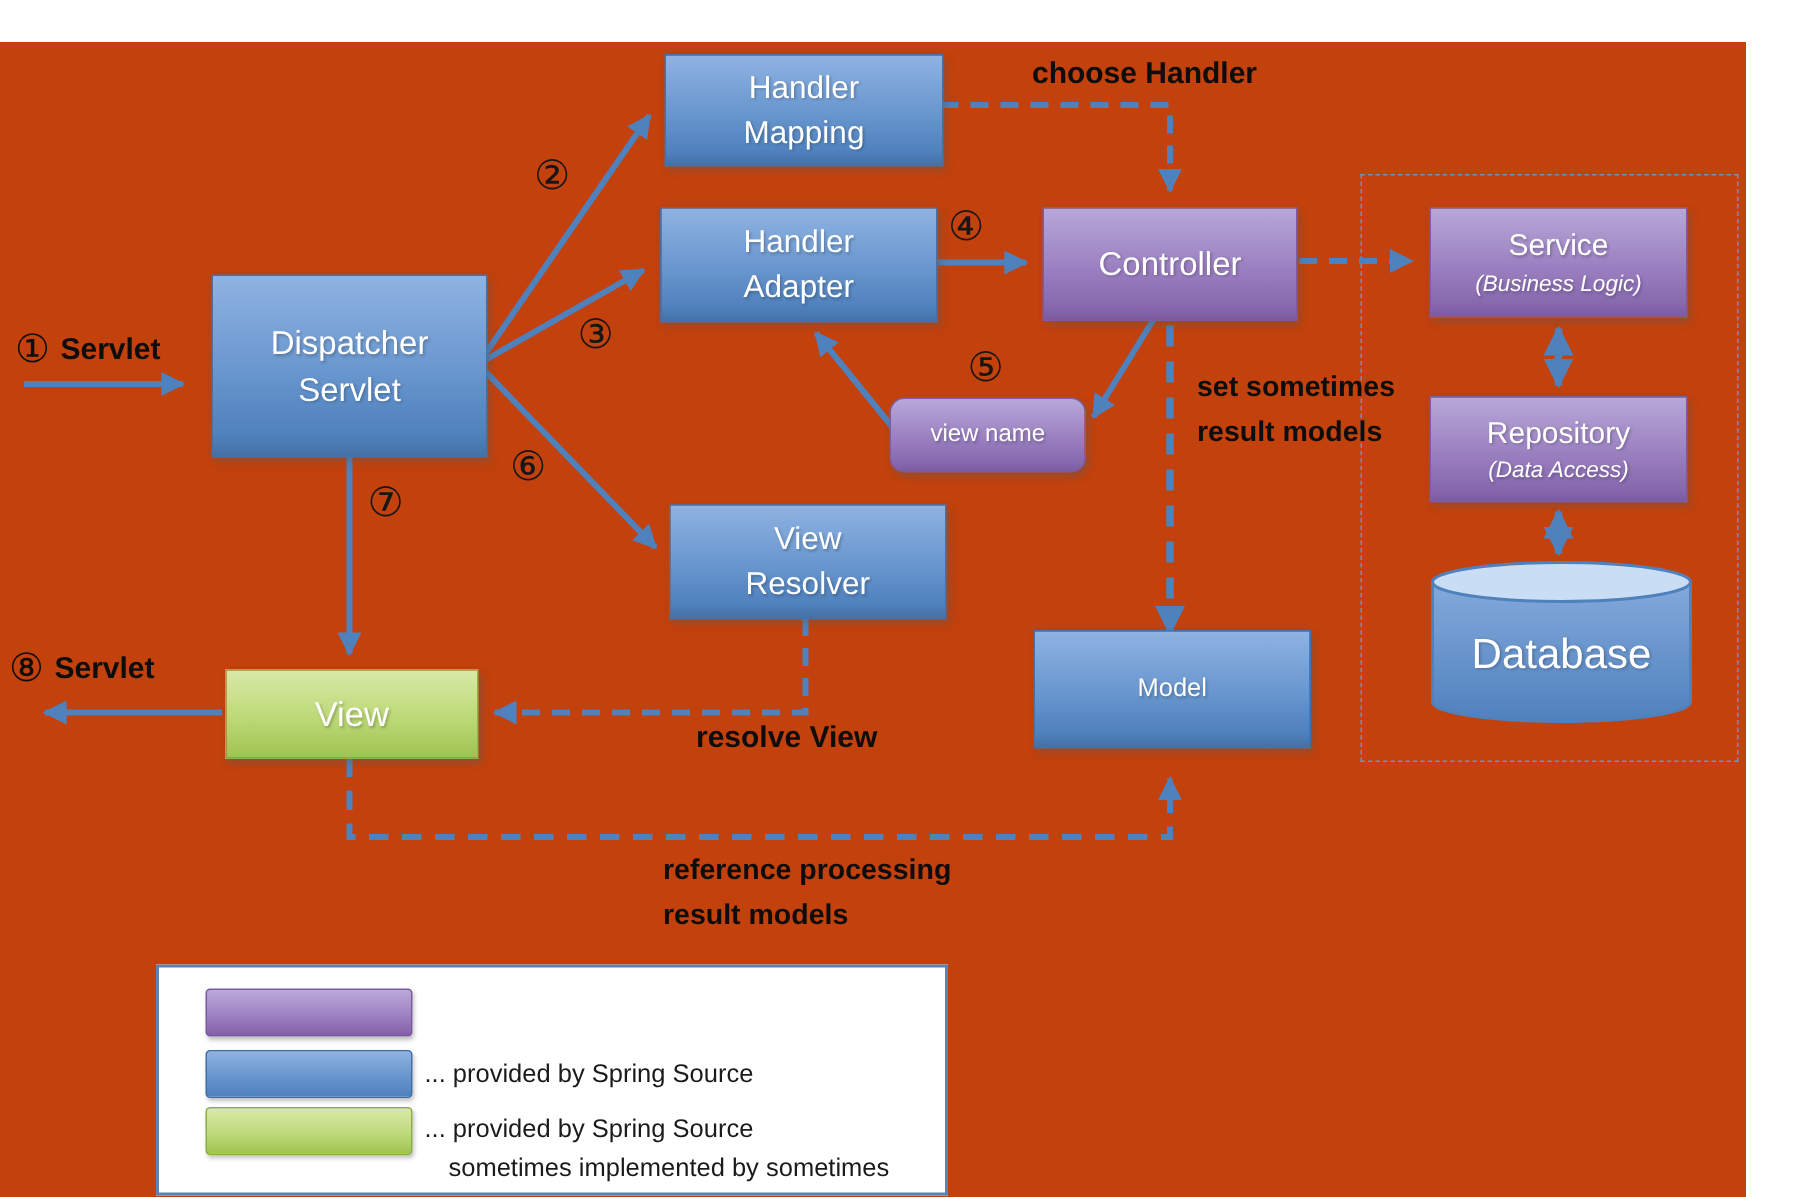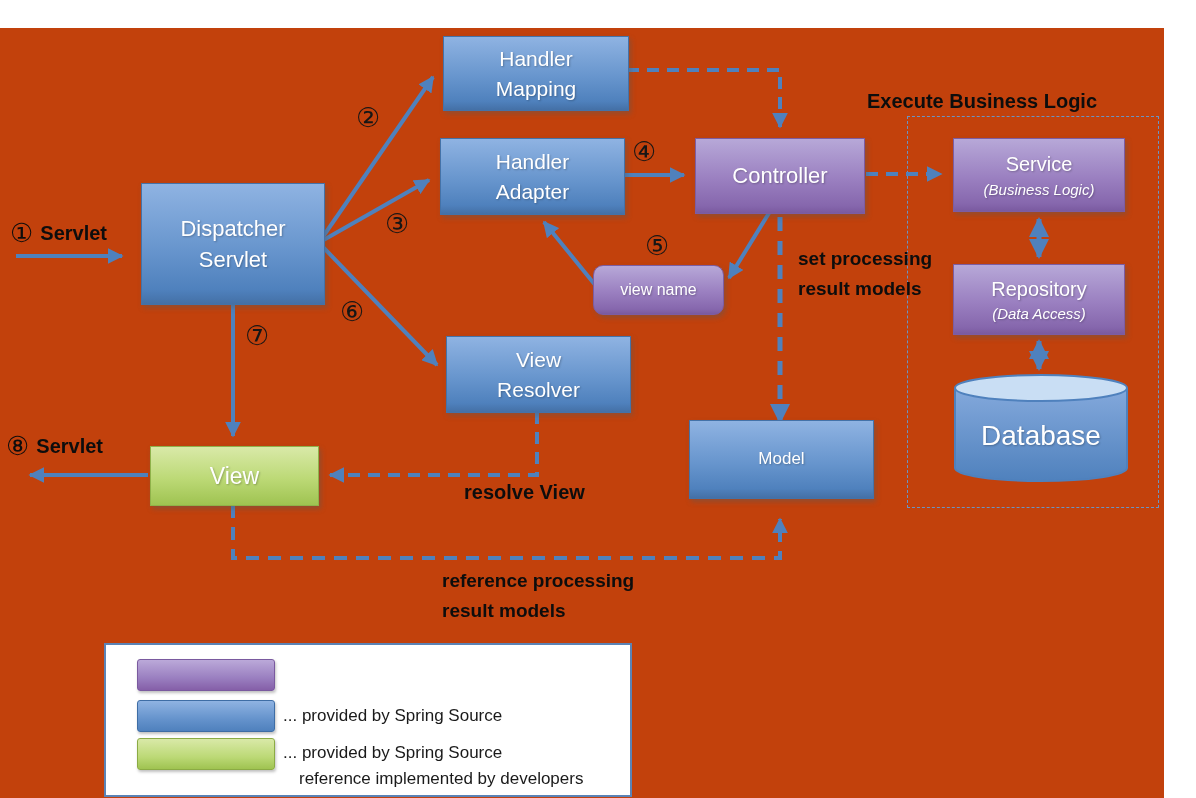--- a/index.html
+++ b/index.html
@@ -125,25 +125,25 @@
     <div class="l sub">(Business Logic)</div>
   </div>
 
   <div class="box purple" style="left:953px;top:236px;width:170px;height:69px;">
     <div class="l ttl">Repository</div>
     <div class="l sub">(Data Access)</div>
   </div>
 
   <div class="db-label" style="left:955px;top:392px;width:172px;">Database</div>
 
+  <div class="ann" style="left:680px;top:10px;width:166px;text-align:center;">choose Handler</div>
 
-  <div class="ann" style="left:862px;top:62px;width:240px;text-align:center;">Execute Business Logic</div>
 
   <div class="ann two" style="left:798px;top:216px;width:170px;text-align:left;">
-    <div>set processing</div>
+    <div>set sometimes</div>
     <div>result models</div>
   </div>
 
   <div class="ann" style="left:464px;top:453px;">resolve View</div>
 
   <div class="ann two" style="left:442px;top:538px;width:220px;text-align:left;">
     <div>reference processing</div>
     <div>result models</div>
   </div>
 
@@ -164,16 +164,16 @@
   </div>
 
   <div class="legend" style="left:104px;top:615px;width:524px;height:150px;">
     <div class="sw sw-purple" style="left:31px;top:14px;"></div>
 
     <div class="sw sw-blue" style="left:31px;top:55px;"></div>
     <div class="legend-text" style="left:177px;top:61px;">... provided by Spring Source</div>
 
     <div class="sw sw-green" style="left:31px;top:93px;"></div>
     <div class="legend-text" style="left:177px;top:98px;">... provided by Spring Source</div>
-    <div class="legend-text" style="left:193px;top:124px;">reference implemented by developers</div>
+    <div class="legend-text" style="left:193px;top:124px;">sometimes implemented by sometimes</div>
   </div>
 
 </div>
 
 </body></html>

